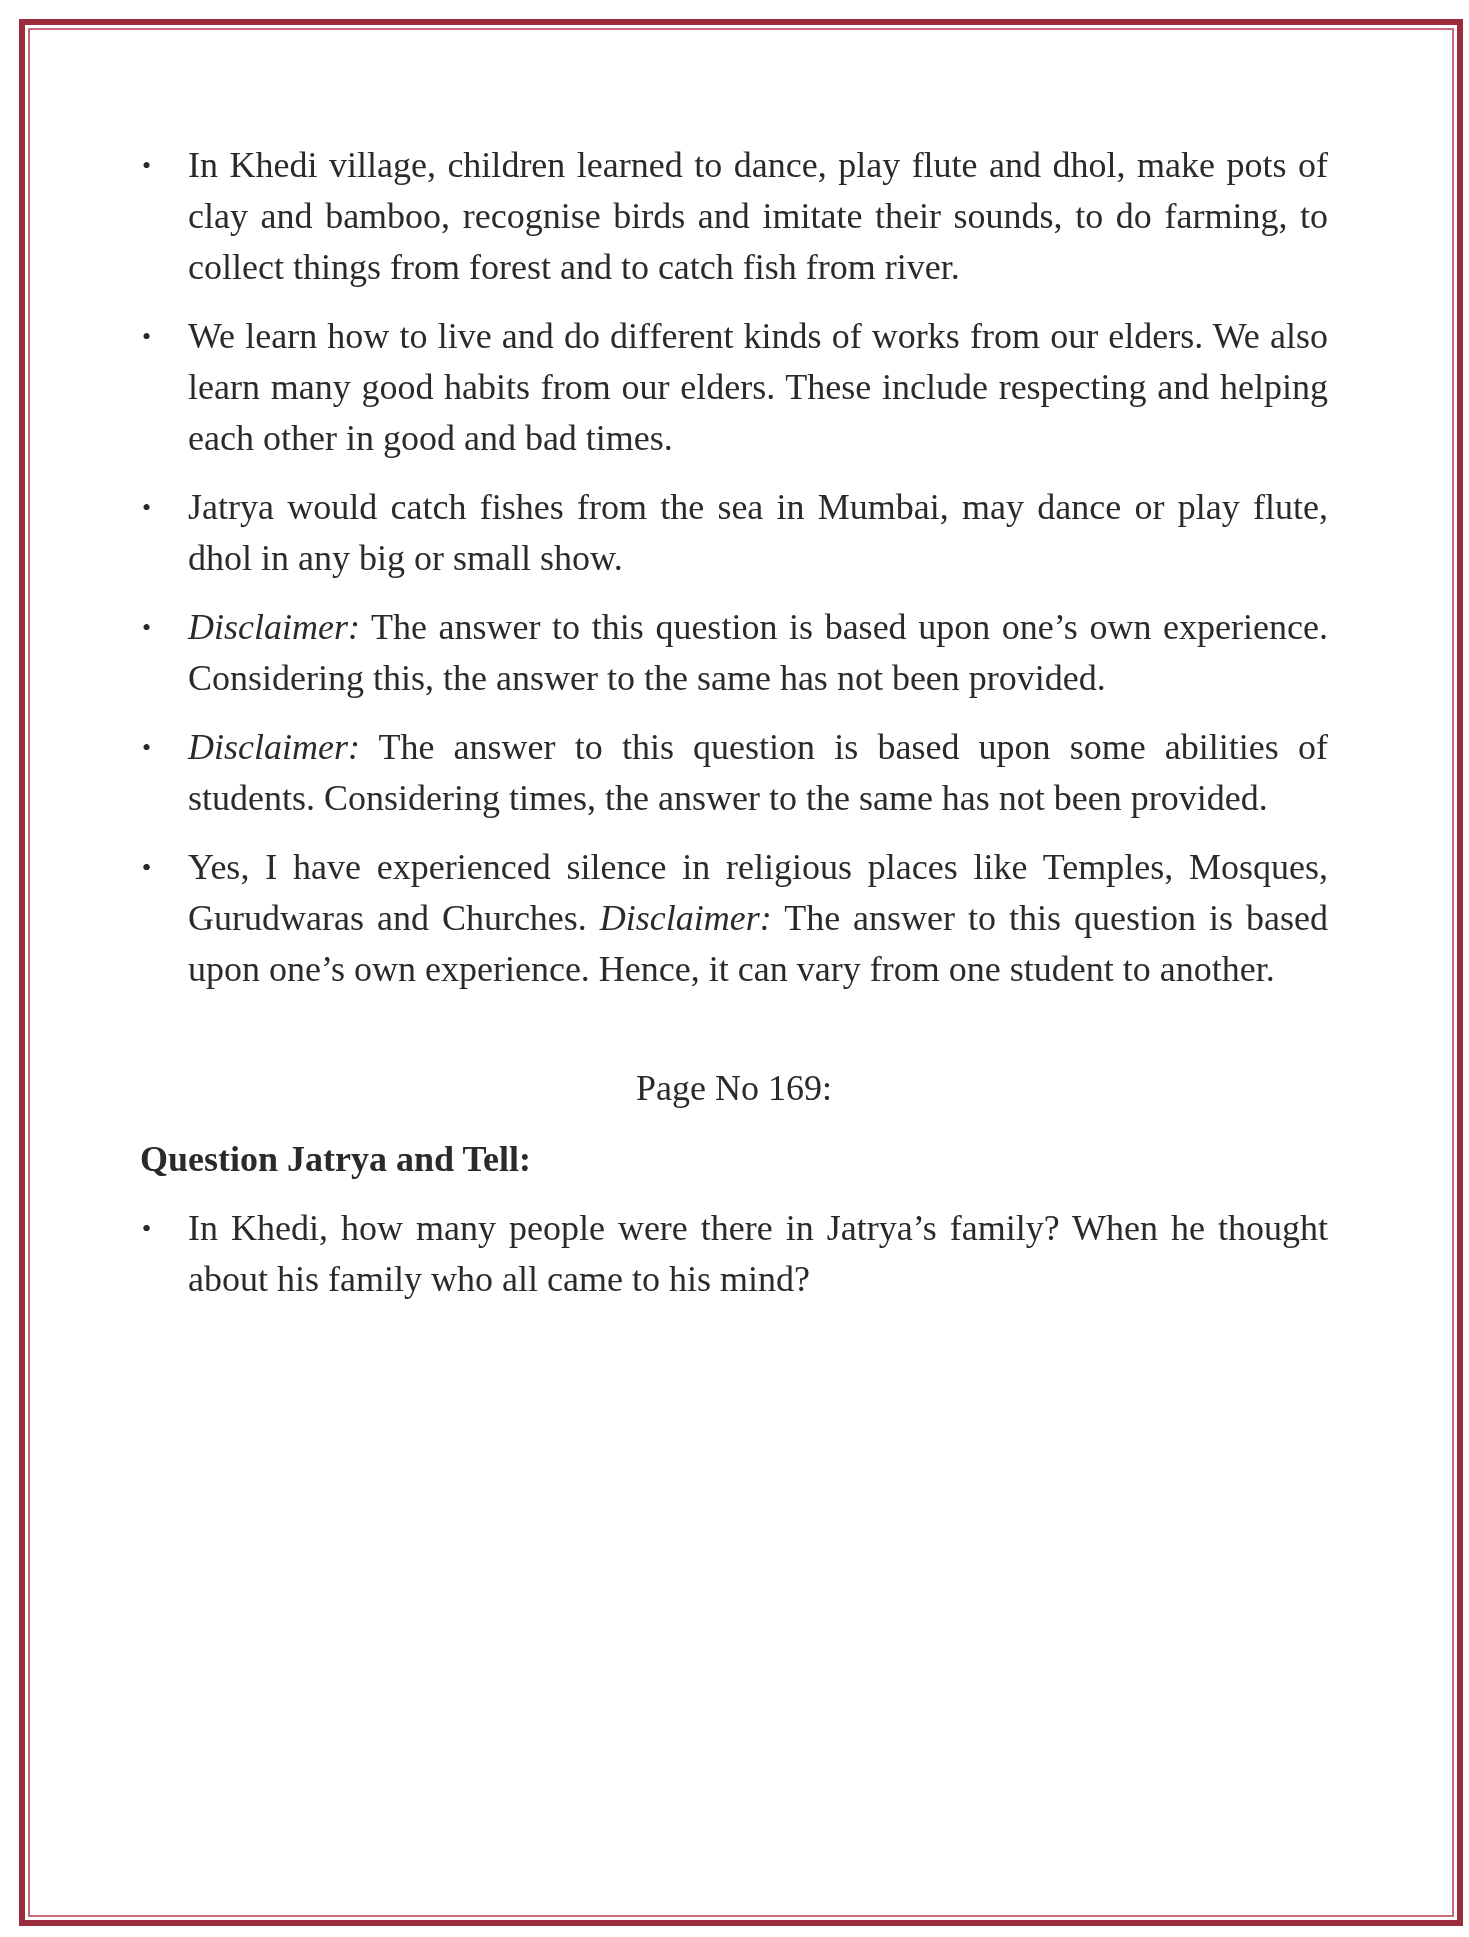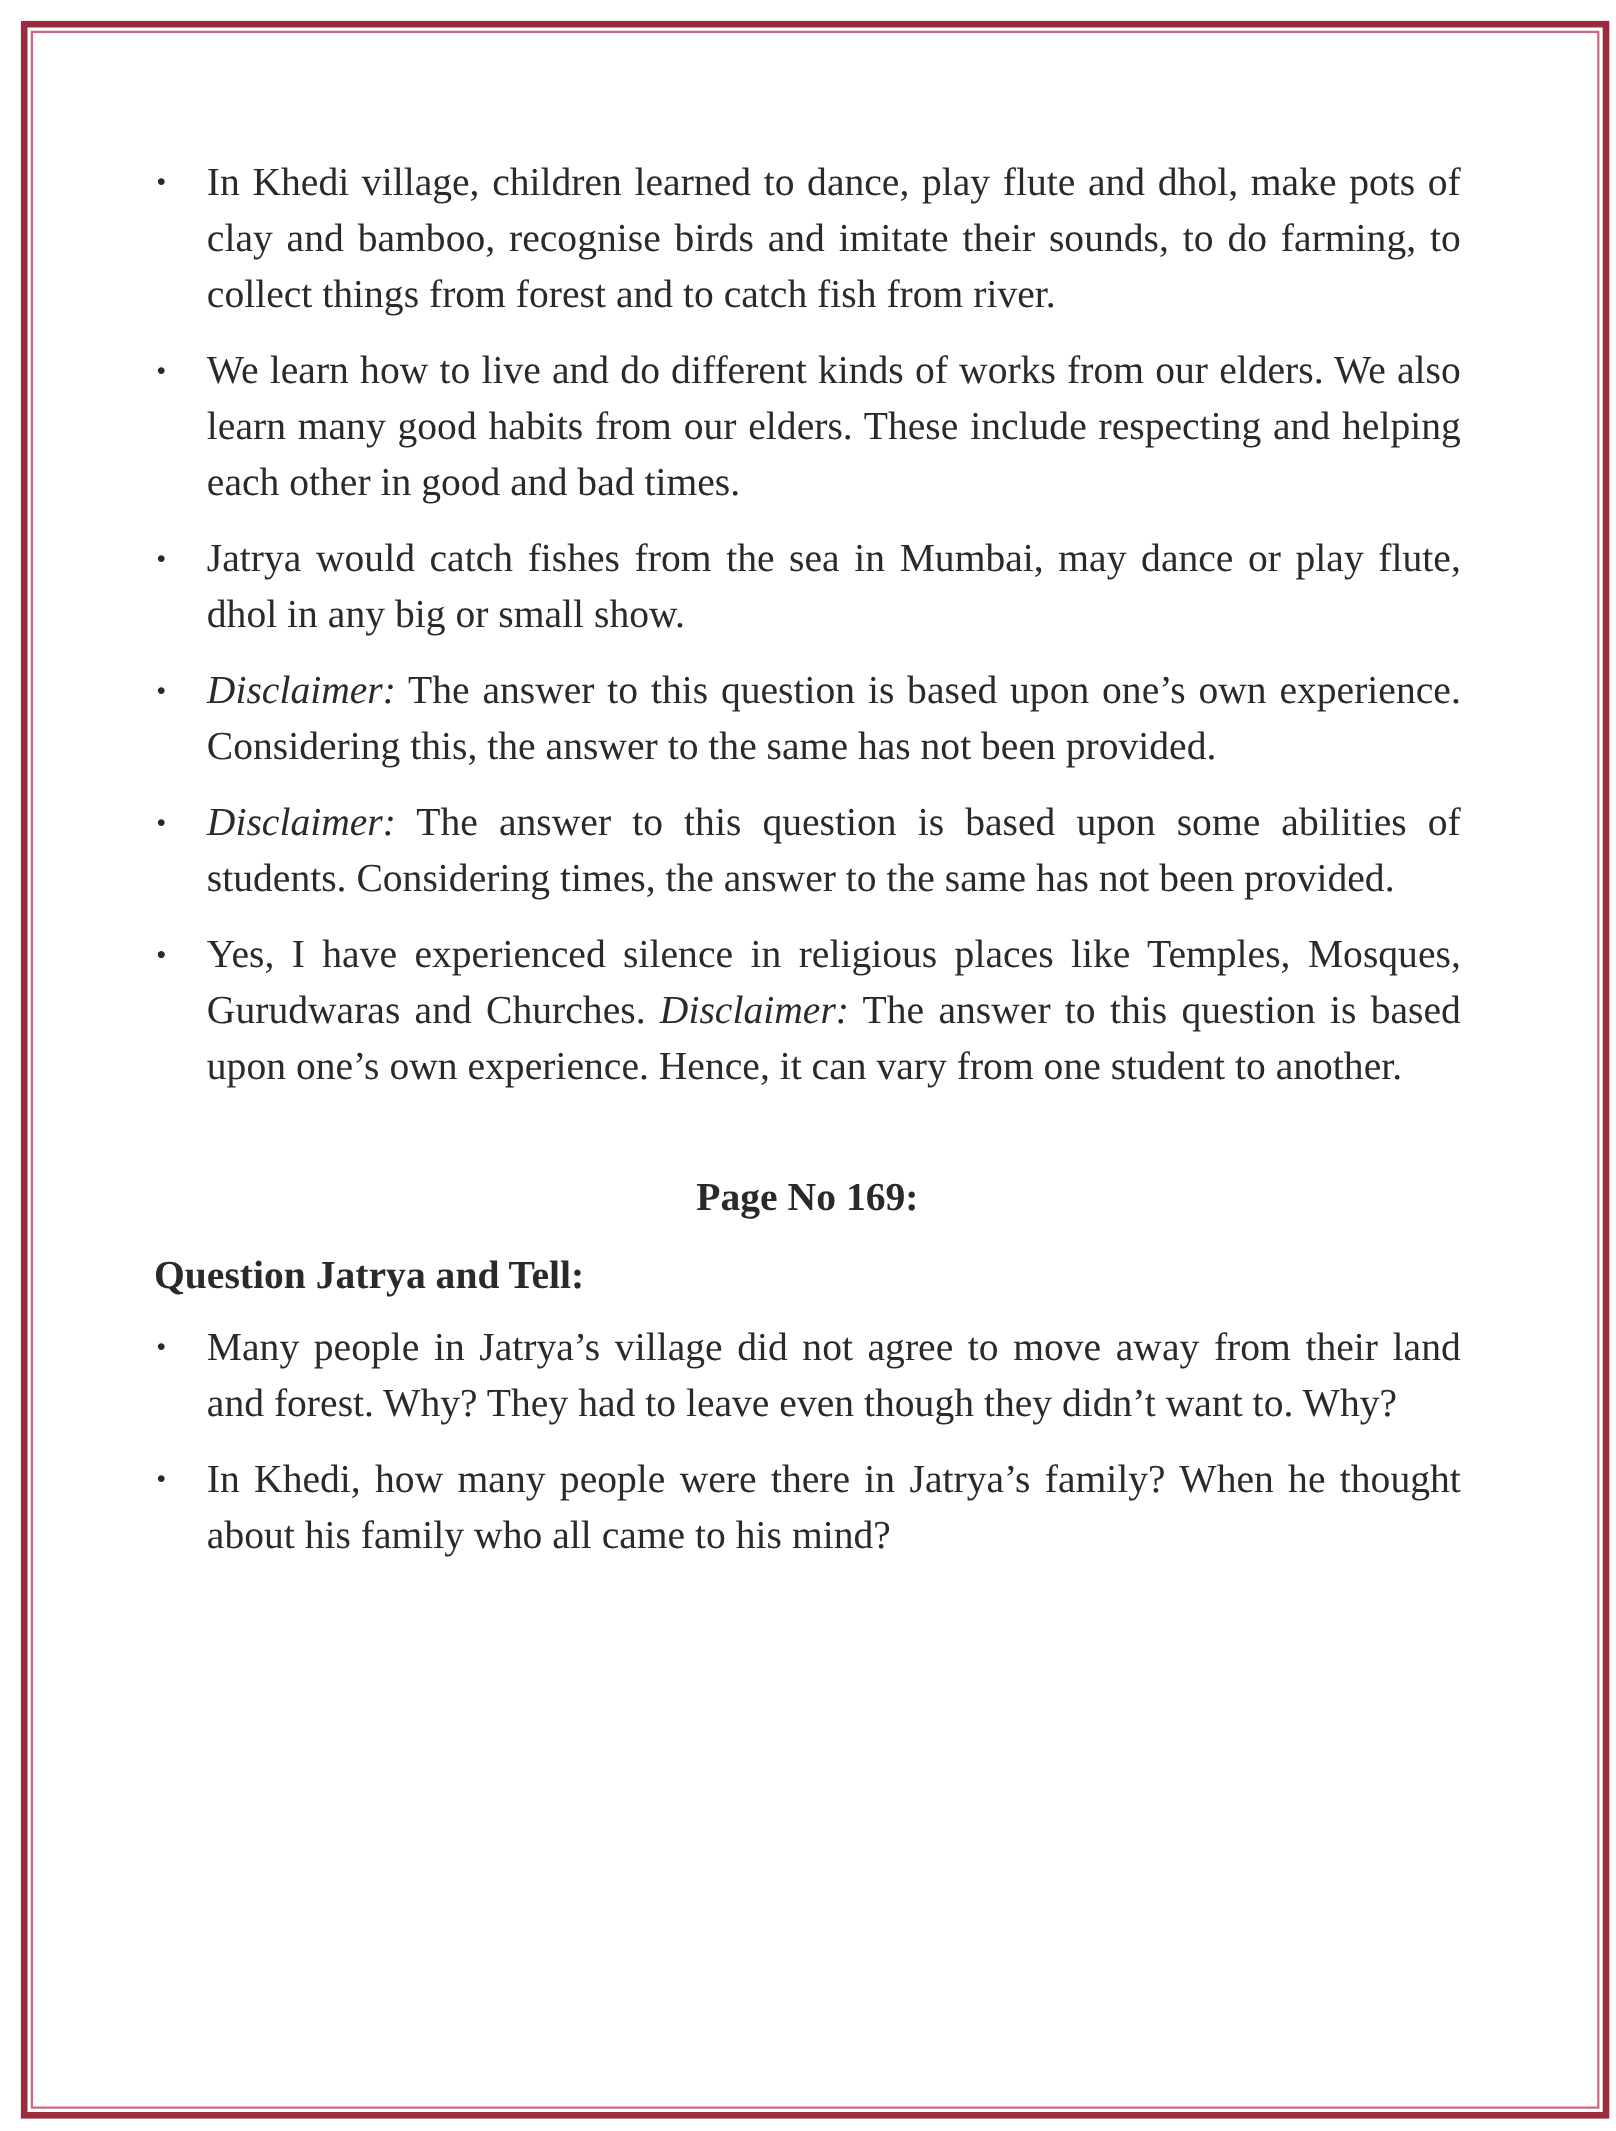--- a/index.html
+++ b/index.html
@@ -56,21 +56,21 @@
       position: absolute;
       left: 2px;
       top: 0;
       font-size: 26px;
       line-height: 51px;
     }
     .italic { }
     .bold-italic { font-style: italic; font-weight: normal; }
     .page-no {
       text-align: center;
-      font-weight: bold;
+      font-weight: normal;
       font-size: 36px;
       line-height: 51px;
       margin-top: 68px;
       margin-bottom: 20px;
     }
     .section-title {
       font-weight: bold;
       font-size: 36px;
       line-height: 51px;
       margin-bottom: 14px;
@@ -112,20 +112,19 @@
       <span>Yes, I have experienced silence in religious places like Temples, Mosques, Gurudwaras and Churches. </span><span class="bold-italic">Disclaimer:</span><span class="italic"> The answer to this question is based upon one’s own experience. Hence, it can vary from one student to another.</span>
     </li>
   </ul>
 
   <div class="page-no">Page No 169:</div>
   <div class="section-title">Question Jatrya and Tell:</div>
 
   <ul class="bullets">
     <li>
       <span class="bullet">•</span>
-      <span>Many people in Jatrya’s village did not agree to move away from their land and forest. Why? They had to leave even though they didn’t want to. Why?</span>
     </li>
     <li>
       <span class="bullet">•</span>
       <span>In Khedi, how many people were there in Jatrya’s family? When he thought about his family who all came to his mind?</span>
     </li>
   </ul>
 </div>
 
 </body></html>

